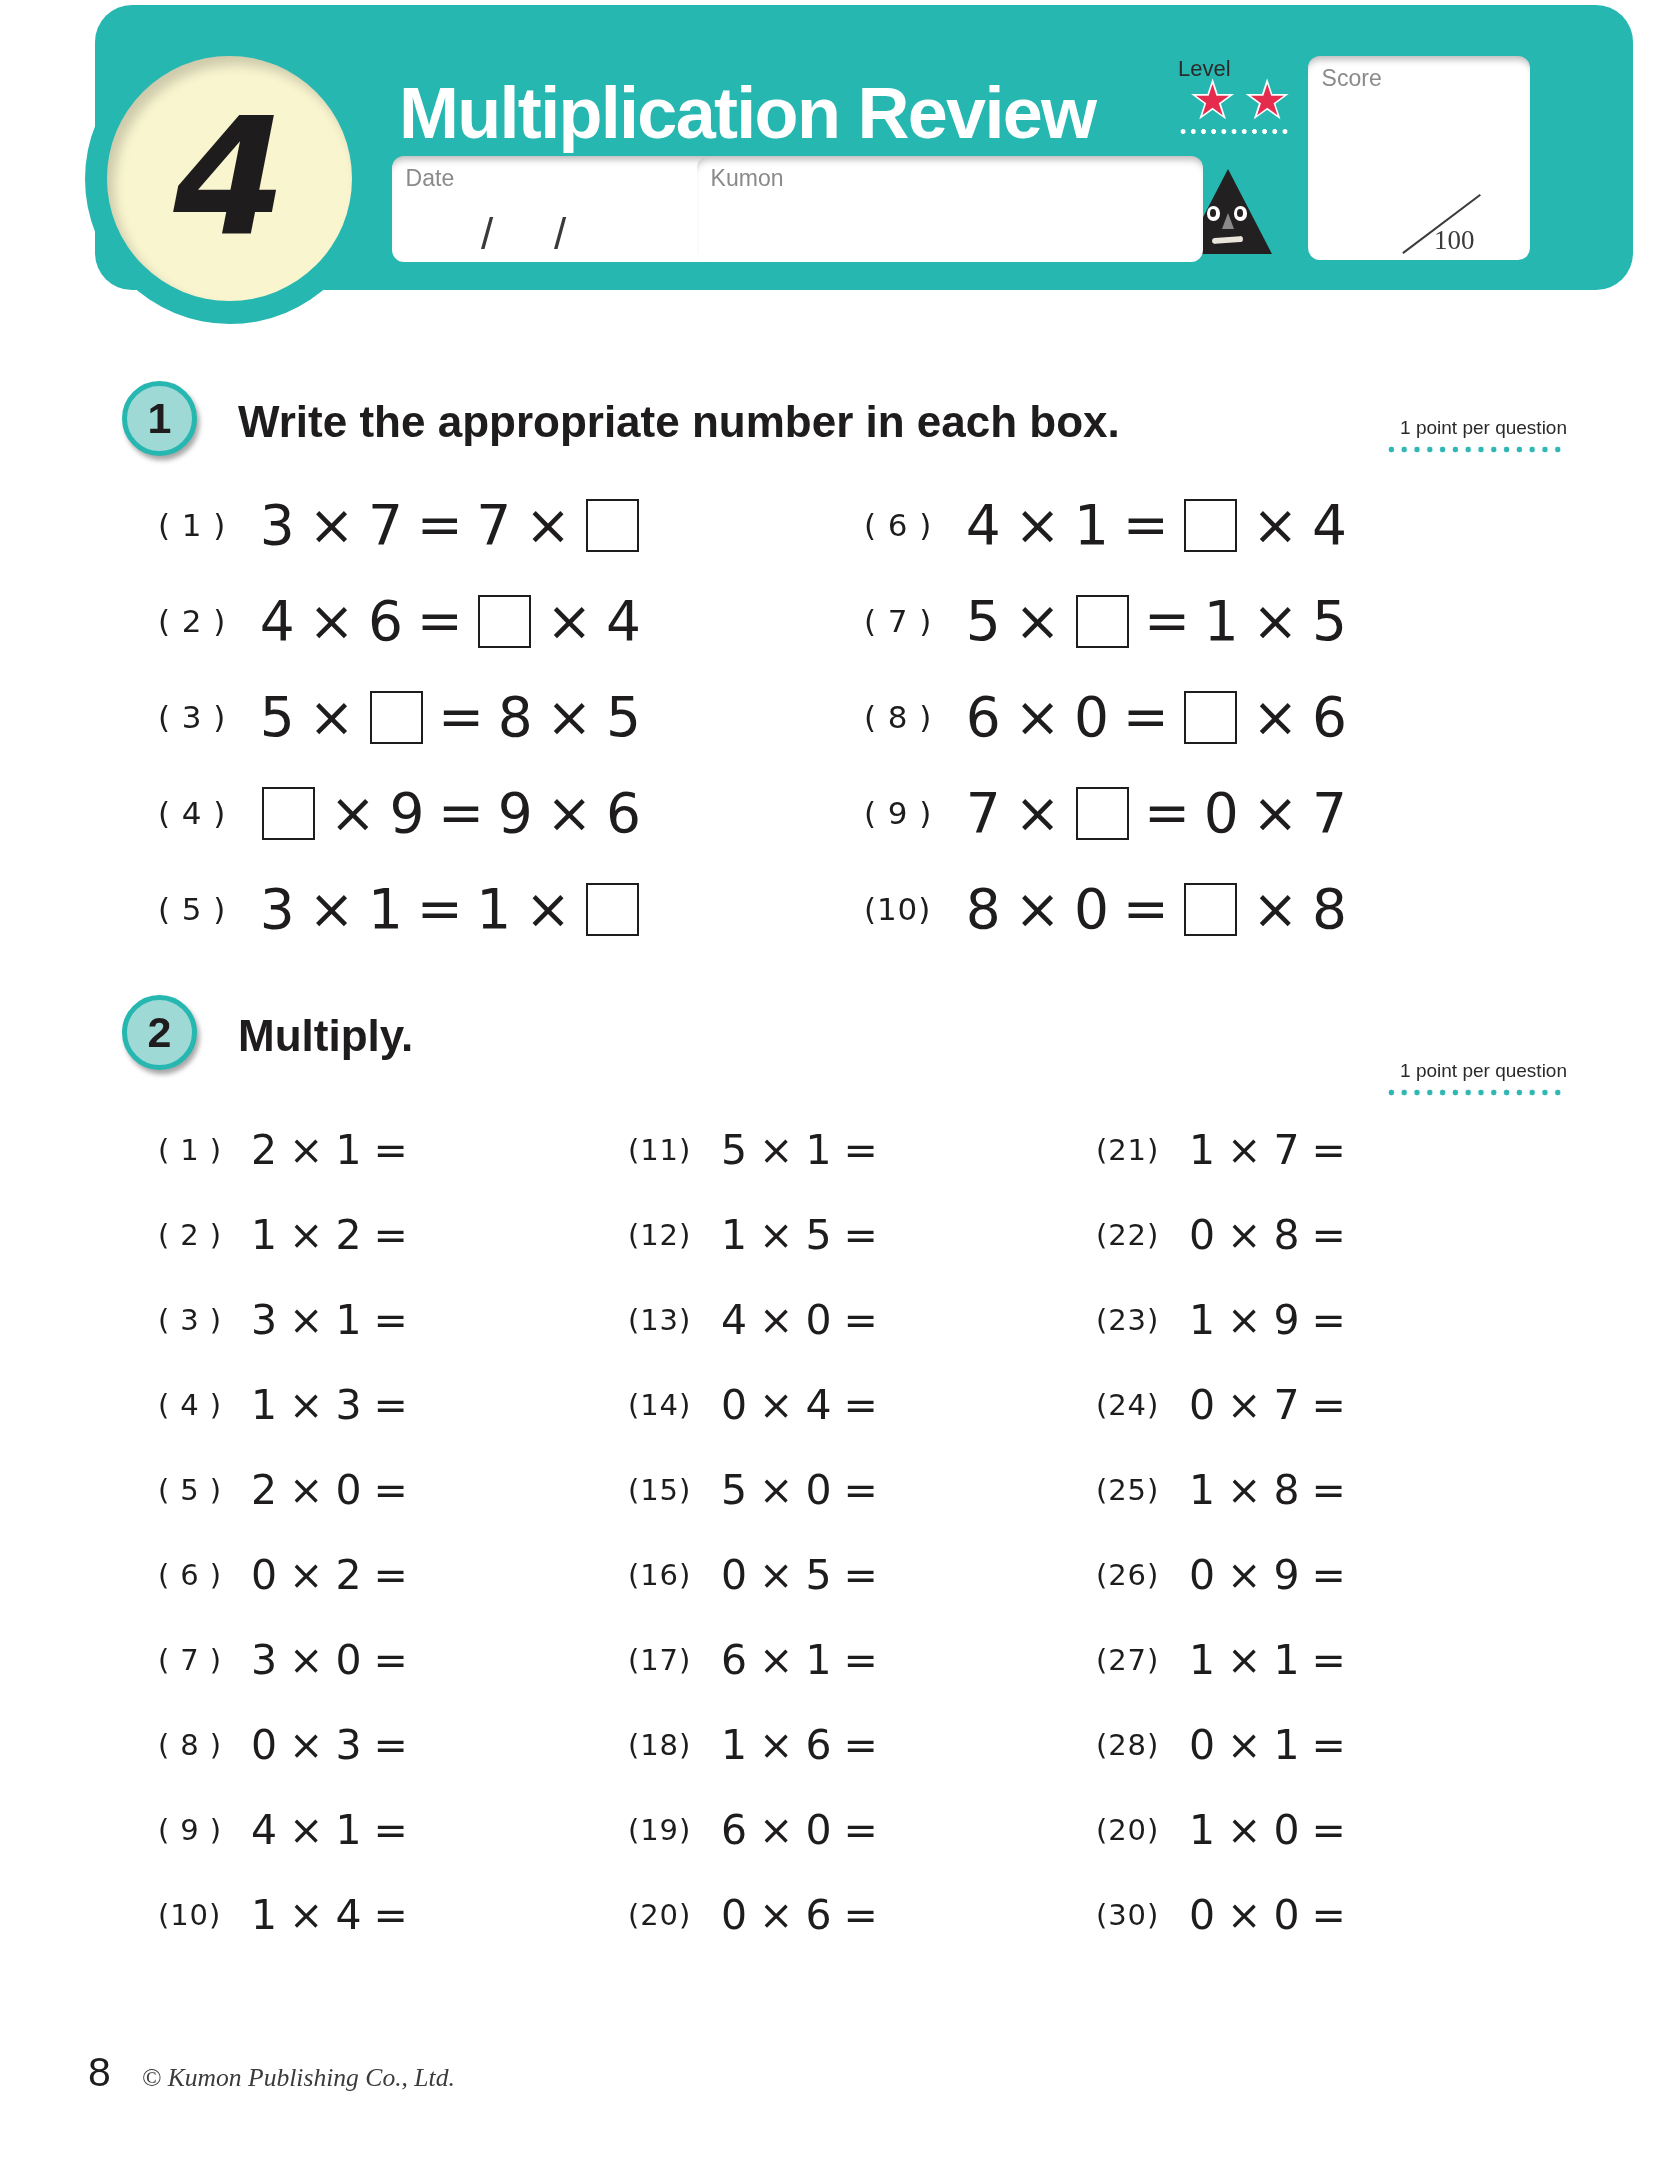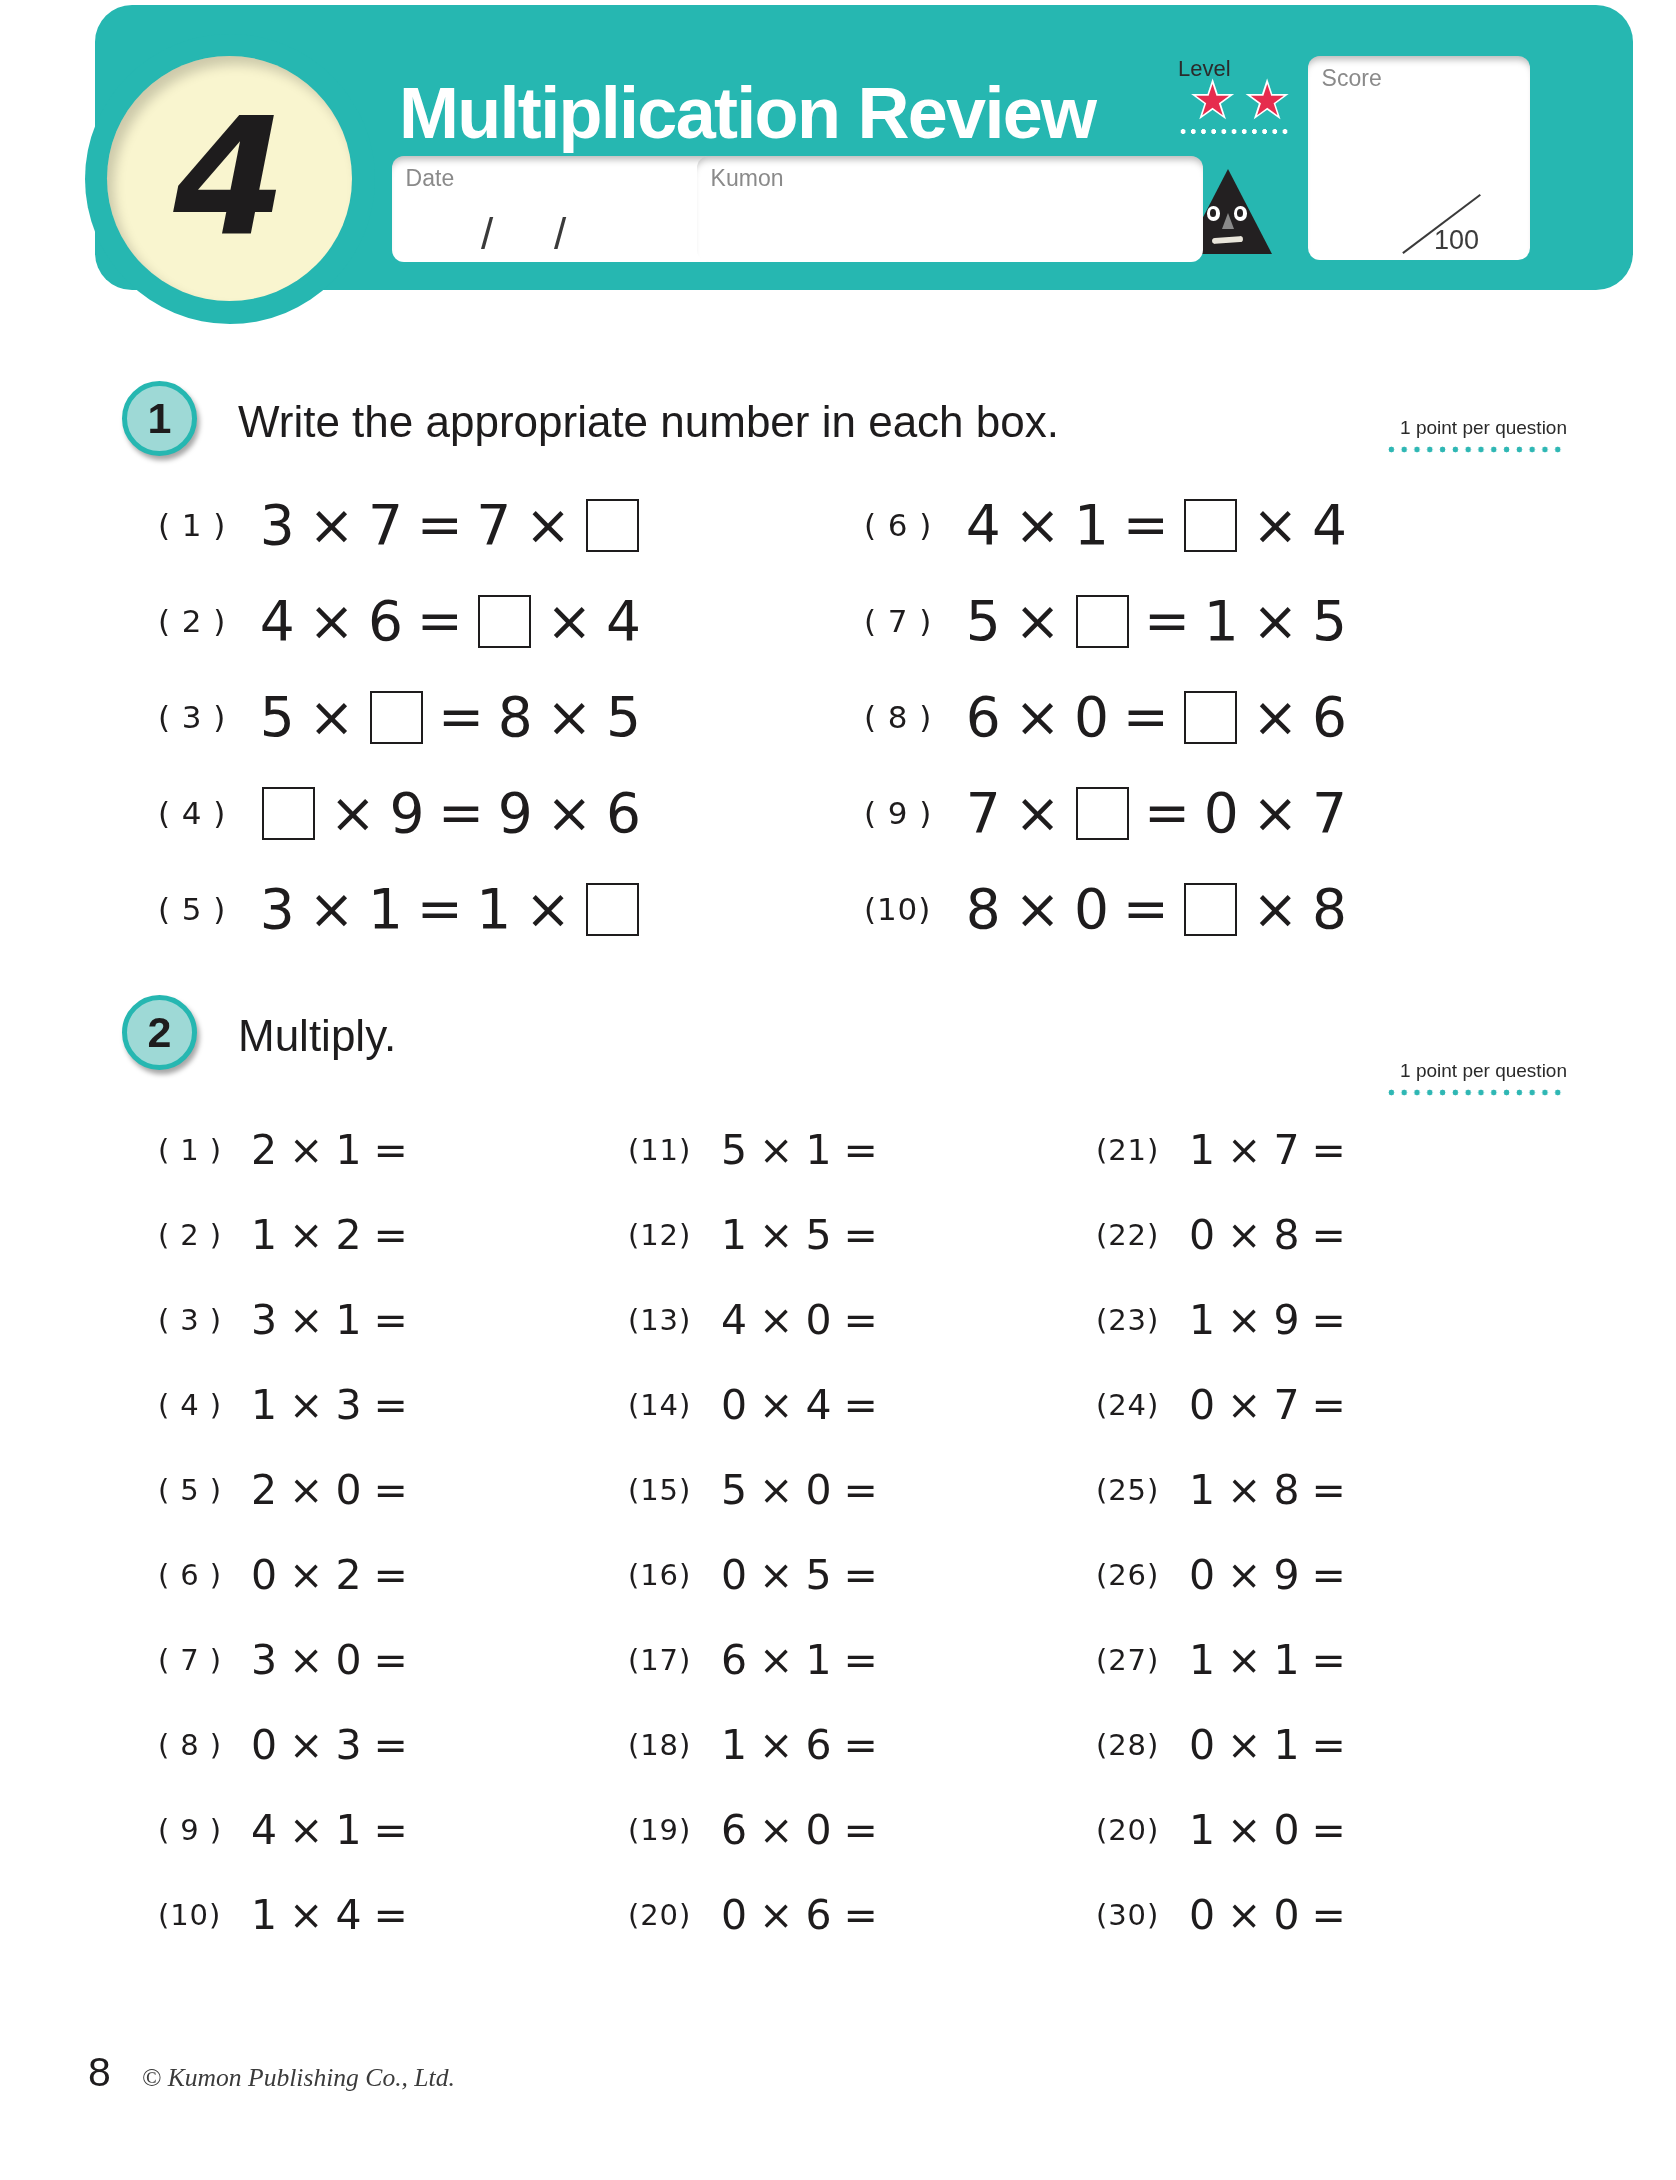--- a/index.html
+++ b/index.html
@@ -50,29 +50,29 @@
   .date-box{left:392px;top:156px;width:288px;height:106px;}
   .name-box{left:697px;top:156px;width:468px;height:106px;}
   .score-box{left:1308px;top:56px;width:184px;height:204px;}
   .fieldlabel{position:absolute;left:13.6px;top:8.5px;font-family:"Liberation Sans",sans-serif;
         font-size:23px;color:#8a8a8a;}
   .slash{position:absolute;bottom:3.4px;font-size:44px;color:#3a3a3a;font-family:"Liberation Sans",sans-serif;}
   .slash.s1{left:89px;} .slash.s2{left:162px;}
   .score-slash{position:absolute;left:85px;top:167px;width:97px;height:1.7px;background:#3a3a3a;
         transform:rotate(-37deg);}
   .score-denom{position:absolute;left:126px;top:169px;font-size:27px;color:#3b3b3b;
-        font-family:Liberation Sans, sans-serif;}
+        font-family:Liberation Serif, serif;}
 
   
   .sec-head{position:absolute;left:122px;display:flex;align-items:center;gap:41px;}
   .sec-head.s1{top:381px;} .sec-head.s2{top:995px;}
   .sec-circle{width:65px;height:65px;border-radius:50%;background:#9ed9d6;border:5.1px solid #26b7b1;
         box-shadow:2.6px 4.3px 5.1px rgba(0,0,0,0.35);display:flex;align-items:center;justify-content:center;}
   .sec-num{font-family:"Liberation Sans",sans-serif;font-weight:bold;font-size:43px;color:#1e1c1d;}
-  .sec-instr{font-family:"Liberation Sans",sans-serif;font-weight:normal;font-size:44px;color:#1e1c1d;
+  .sec-instr{font-family:"Liberation Sans",sans-serif;font-weight:bold;font-size:44px;color:#1e1c1d;
         white-space:nowrap;margin-top:7px;}
 
   .points{position:absolute;right:109px;text-align:right;}
   .points.s1{top:417px;} .points.s2{top:1060px;}
   .points-text{font-family:"Liberation Sans",sans-serif;font-size:19px;color:#2a2a2a;white-space:nowrap;}
   .tdots{margin-top:6.8px;margin-left:auto;width:182px;height:6.8px;
         background:radial-gradient(circle,#2fb7b4 2.6px,transparent 3.1px);
         background-size:12.8px 6.8px;background-repeat:repeat-x;}
 
   

